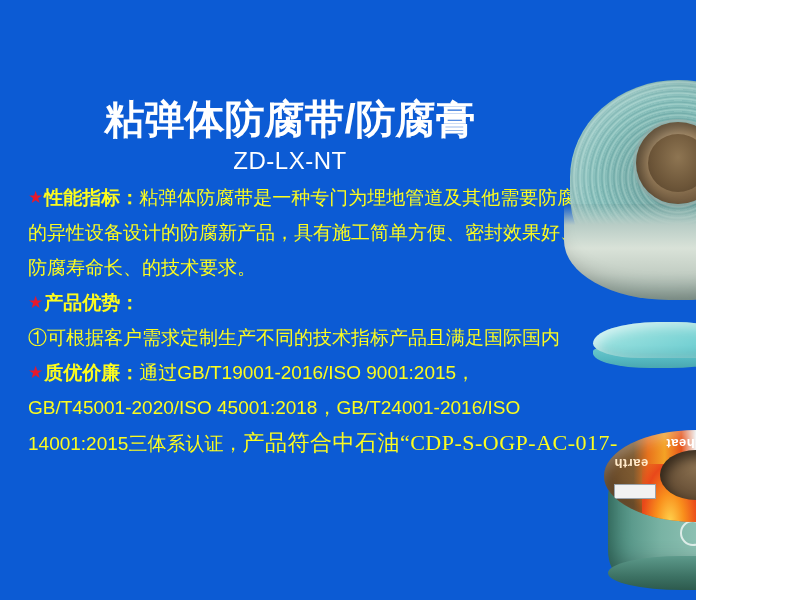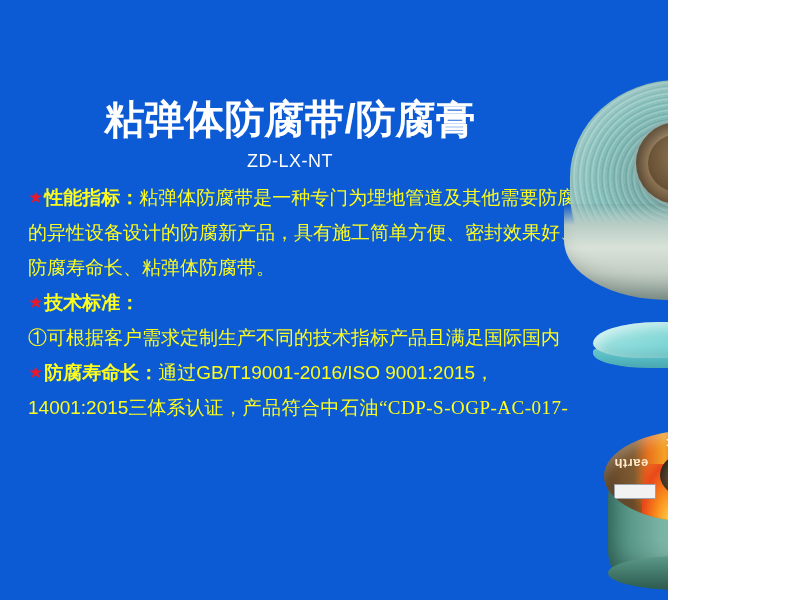--- a/index.html
+++ b/index.html
@@ -7,20 +7,21 @@
     padding: 0;
     background: #ffffff;
   }
   #poster {
     position: relative;
     width: 668px;
     height: 600px;
     overflow: hidden;
     background: #0c5bd4;
     font-family: "Liberation Sans", "DejaVu Sans", sans-serif;
+    padding-left: 28px;
     -webkit-font-smoothing: antialiased;
   }
 
   
   .title {
     position: absolute;
     left: 0;
     top: 96px;
     width: 580px;
     text-align: center;
@@ -32,21 +33,21 @@
     white-space: nowrap;
     font-family: "Liberation Sans", "DejaVu Sans", sans-serif;
   }
   .model {
     position: absolute;
     left: 0;
     top: 148px;
     width: 580px;
     text-align: center;
     color: #ffffff;
-    font-size: 18px;
+    font-size: 24px;
     line-height: 26px;
     letter-spacing: 0.5px;
   }
 
   .body-block {
     position: absolute;
     left: 28px;
     top: 180px;
     width: 560px;
     height: 420px;
@@ -74,21 +75,21 @@
   .star {
     color: #e8192c;
     font-size: 17px;
     font-weight: normal;
     margin-right: 1px;
     display: inline-block;
     vertical-align: 1px;
   }
   .smallcaps {
     font-family: "Liberation Serif", "DejaVu Serif", serif;
-    font-size: 19px;
+    font-size: 22px;
     letter-spacing: 0.5px;
   }
 
   
   .roll-top {
     position: absolute;
     left: 548px;
     top: 72px;
     width: 252px;
     height: 232px;
@@ -290,30 +291,31 @@
 
   <div class="title">粘弹体防腐带/防腐膏</div>
   <div class="model">ZD-LX-NT</div>
 
   <div class="body-block">
 
     <div class="line sans">
       <span class="star">★</span><span class="heading">性能指标：</span><span>粘弹体防腐带是一种专门为埋地管道及其他需要防腐</span>
     </div>
     <div class="line sans">的异性设备设计的防腐新产品，具有施工简单方便、密封效果好、</div>
-    <div class="line sans">防腐寿命长、粘弹体防腐带。</div>
+    <div class="line sans">防腐寿命长、的技术要求。</div>
 
     <div class="line serif">
-      <span class="star">★</span><span class="heading">技术标准：</span>
+      <span class="star">★</span><span class="heading">产品优势：</span>
     </div>
     <div class="line serif">①可根据客户需求定制生产不同的技术指标产品且满足国际国内</div>
 
     <div class="line sans">
-      <span class="star">★</span><span class="heading">防腐寿命长：</span><span>通过GB/T19001-2016/ISO 9001:2015，</span>
-    </div>
+      <span class="star">★</span><span class="heading">质优价廉：</span><span>通过GB/T19001-2016/ISO 9001:2015，</span>
+    </div>
+    <div class="line sans">GB/T45001-2020/ISO 45001:2018，GB/T24001-2016/ISO</div>
     <div class="line sans">
       <span>14001:2015三体系认证，</span><span class="smallcaps">产品符合中石油“CDP-S-OGP-AC-017-</span>
     </div>
 
   </div>
 
   <div class="roll-top">
     <div class="body"></div>
     <div class="rim"></div>
     <div class="core">

